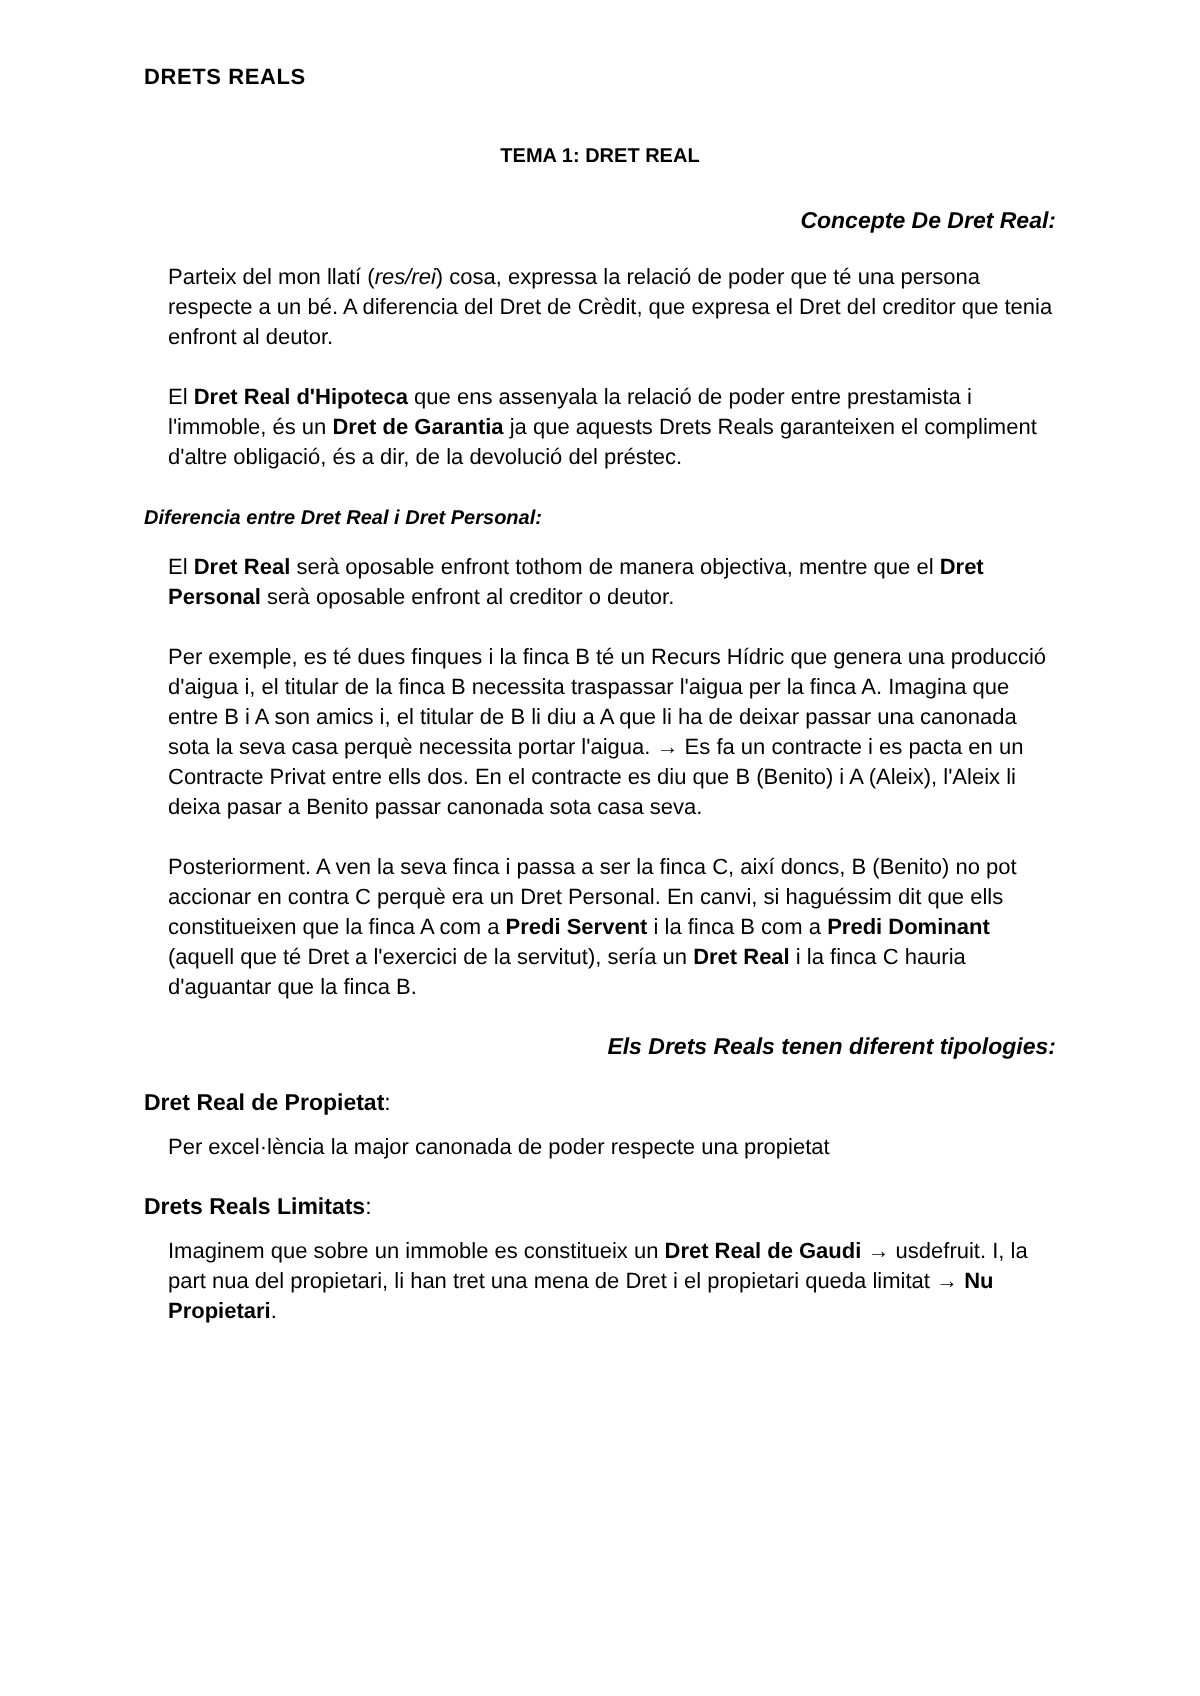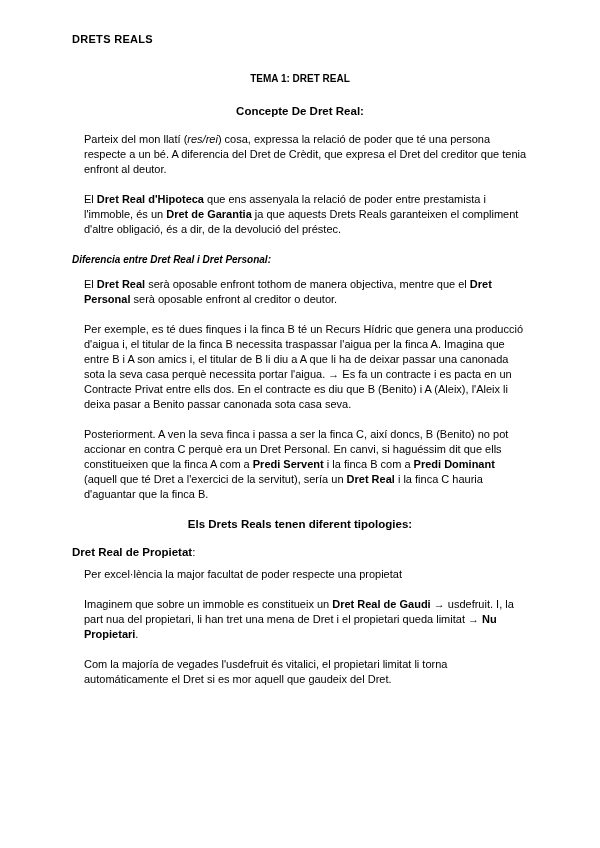--- a/index.html
+++ b/index.html
@@ -28,21 +28,22 @@
   }
   .doc-title {
     font-weight: bold;
     font-size: 10px;
     text-align: center;
     margin: 0 0 18px 0;
   }
   .block { margin: 0 0 15px 0; }
   .center-heading {
     font-weight: bold;
-    text-align: center;
+    font-style: italic;
+    text-align: right;
     font-size: 11.5px;
     margin-bottom: 13px;
   }
   .sub-heading {
     font-weight: bold;
     font-style: italic;
     font-size: 10px;
     margin-bottom: 10px;
   }
   .term-heading {
@@ -62,17 +63,17 @@
   <div>
       <div class="block center-heading"><span>Concepte De Dret Real:</span></div>
       <div class="block para"><span>Parteix del mon llatí (</span><span class="i">res/rei</span><span>) cosa, expressa la relació de poder que té una persona respecte a un bé. A diferencia del Dret de Crèdit, que expresa el Dret del creditor que tenia enfront al deutor.</span></div>
       <div class="block para"><span>El </span><span class="b">Dret Real d'Hipoteca</span><span> que ens assenyala la relació de poder entre prestamista i l'immoble, és un </span><span class="b">Dret de Garantia</span><span> ja que aquests Drets Reals garanteixen el compliment d'altre obligació, és a dir, de la devolució del préstec.</span></div>
       <div class="block sub-heading"><span>Diferencia entre Dret Real i Dret Personal:</span></div>
       <div class="block para"><span>El </span><span class="b">Dret Real</span><span> serà oposable enfront tothom de manera objectiva, mentre que el </span><span class="b">Dret Personal</span><span> serà oposable enfront al creditor o deutor.</span></div>
       <div class="block para"><span>Per exemple, es té dues finques i la finca B té un Recurs Hídric que genera una producció d'aigua i, el titular de la finca B necessita traspassar l'aigua per la finca A. Imagina que entre B i A son amics i, el titular de B li diu a A que li ha de deixar passar una canonada sota la seva casa perquè necessita portar l'aigua. → Es fa un contracte i es pacta en un Contracte Privat entre ells dos. En el contracte es diu que B (Benito) i A (Aleix), l'Aleix li deixa pasar a Benito passar canonada sota casa seva.</span></div>
       <div class="block para"><span>Posteriorment. A ven la seva finca i passa a ser la finca C, així doncs, B (Benito) no pot accionar en contra C perquè era un Dret Personal. En canvi, si haguéssim dit que ells constitueixen que la finca A com a </span><span class="b">Predi Servent</span><span> i la finca B com a </span><span class="b">Predi Dominant</span><span> (aquell que té Dret a l'exercici de la servitut), sería un </span><span class="b">Dret Real</span><span> i la finca C hauria d'aguantar que la finca B.</span></div>
       <div class="block center-heading"><span>Els Drets Reals tenen diferent tipologies:</span></div>
       <div class="block term-heading"><span class="b">Dret Real de Propietat</span><span>:</span></div>
-      <div class="block para"><span>Per excel·lència la major facultat de poder respecte una propietat</span></div>
+      <div class="block para"><span>Per excel·lència la major canonada de poder respecte una propietat</span></div>
+      <div class="block term-heading"><span class="b">Drets Reals Limitats</span><span>:</span></div>
       <div class="block para"><span>Imaginem que sobre un immoble es constitueix un </span><span class="b">Dret Real de Gaudi</span><span> → usdefruit. I, la part nua del propietari, li han tret una mena de Dret i el propietari queda limitat → </span><span class="b">Nu Propietari</span><span>.</span></div>
-      <div class="block para"><span>Com la majoría de vegades l'usdefruit és vitalici, el propietari limitat li torna automáticamente el Dret si es mor aquell que gaudeix del Dret.</span></div>
     </div>
 </div>
 
 </body></html>

